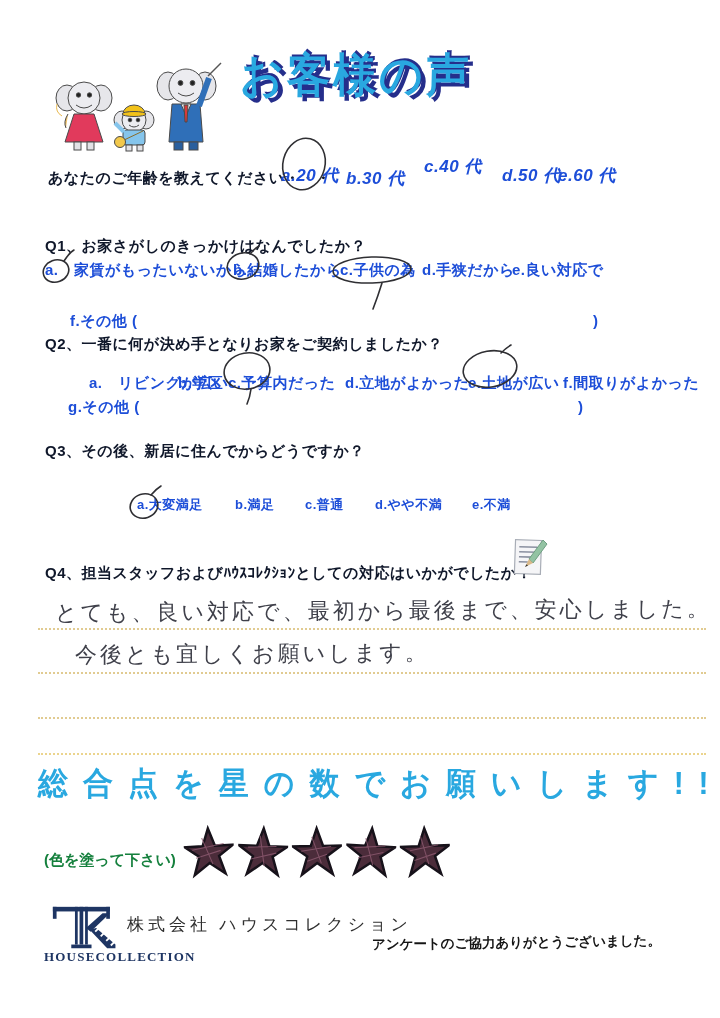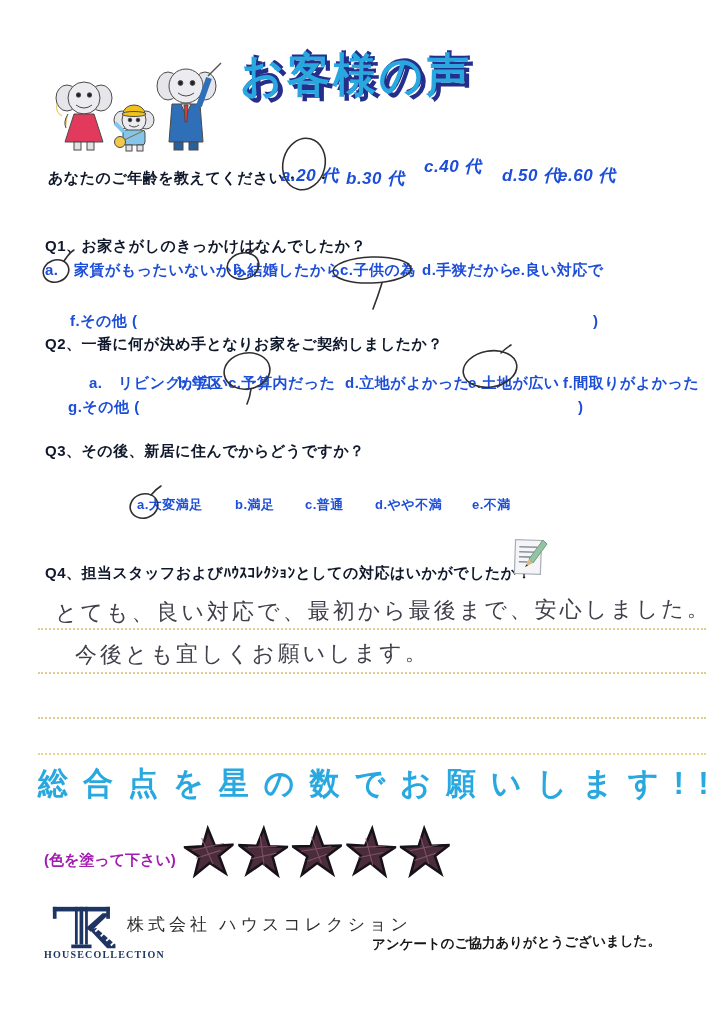--- a/index.html
+++ b/index.html
@@ -12,25 +12,25 @@
   .q-label{color:#0f172a;font-weight:700;font-size:15px;letter-spacing:.5px;}
   .opt{color:#1d4ed8;font-weight:700;font-size:15px;letter-spacing:.5px;}
   .opt-lg{font-size:17px;font-style:italic;}
   .opt-md{font-size:13px;}
   .handwrite{color:#3f404a;font-size:22px;font-weight:400;letter-spacing:3px;
       font-family:"DejaVu Sans",sans-serif;transform:rotate(-0.4deg);}
   .ruled{position:absolute;left:38px;width:668px;height:0;
       border-top:2px dotted #dcc27e;opacity:.85;}
   .overall{left:38px;top:768px;font-size:30px;font-weight:800;color:#29a8e0;
       letter-spacing:15px;transform:scaleY(1.05);transform-origin:left top;}
-  .color-note{left:44px;top:852px;font-size:15px;font-weight:700;color:#a21caf;}
+  .color-note{left:44px;top:852px;font-size:15px;font-weight:700;color:#15803d;}
   .stars{position:absolute;left:184px;top:824px;display:flex;gap:4px;}
   .company{left:127px;top:916px;font-size:17px;letter-spacing:4px;color:#2f2f2f;
       font-family:"Liberation Serif","DejaVu Serif",serif;}
-  .logo-sub{left:44px;top:950px;font-size:10px;letter-spacing:1.2px;color:#1e3563;
+  .logo-sub{left:44px;top:950px;font-size:13px;letter-spacing:1.2px;color:#1e3563;
       font-family:"Liberation Serif","DejaVu Serif",serif;font-weight:700;}
   .thanks{left:372px;top:936px;font-size:13.5px;font-weight:800;color:#151515;
       transform:rotate(-0.8deg);letter-spacing:0px;}
   svg{display:block;}
 </style>
 </head>
 <body>
 
 <div class="abs" style="left:48px;top:58px;">
   <svg width="175" height="95" viewBox="0 0 175 95">

